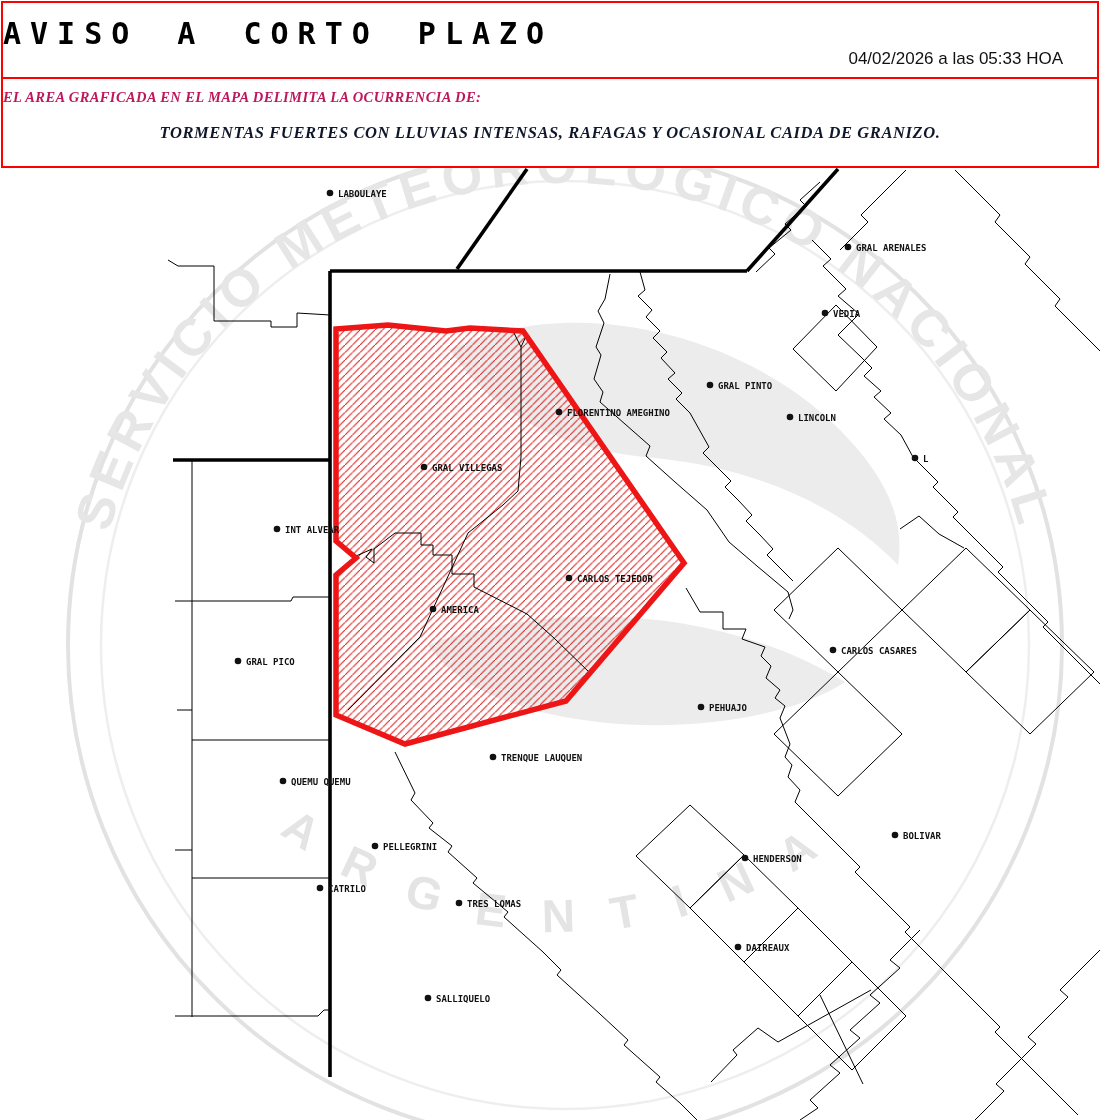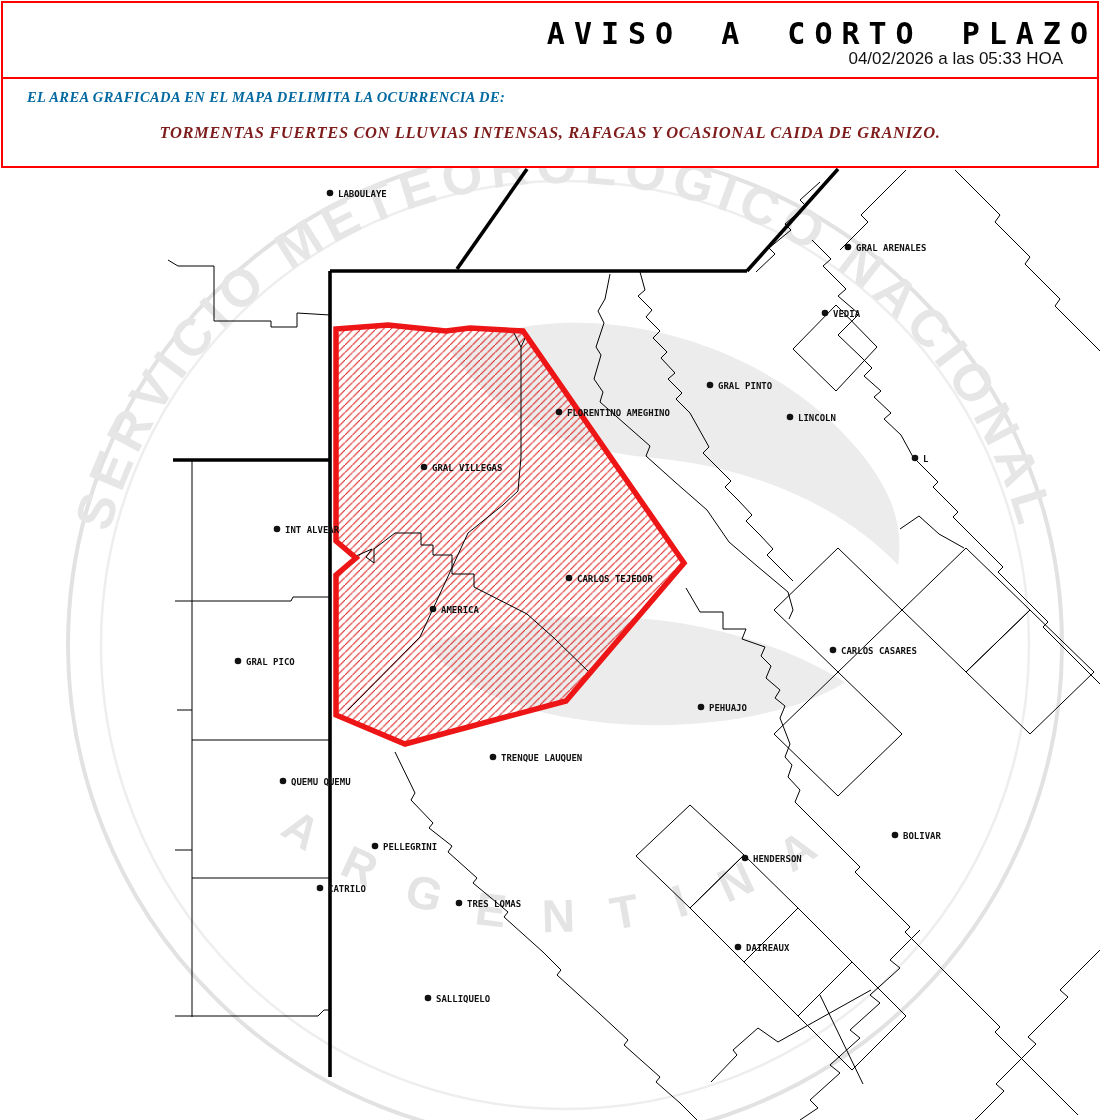--- a/index.html
+++ b/index.html
@@ -1,31 +1,31 @@
 <!DOCTYPE html>
 <html><head>
 <meta charset="utf-8">
 <style>
   html,body{margin:0;padding:0;background:#ffffff;}
   body{width:1100px;height:1120px;position:relative;overflow:hidden;
        font-family:"Liberation Sans",sans-serif;}
   .box{position:absolute;left:1px;width:1094px;border:2px solid #ff0000;background:#fff;box-sizing:content-box;}
   #title-box{top:1px;height:74px;}
   #banner-box{top:77px;height:87px;}
-  .main-title{margin:0;padding-top:13px;text-align:right;
+  .main-title{margin:0;padding-top:13px;text-align:left;
       font-family:"DejaVu Sans Mono",monospace;font-weight:bold;font-size:30px;
       letter-spacing:9px;word-spacing:12px;color:#000;}
   .date-line{position:absolute;right:34px;top:46px;font-size:17px;color:#111;
       font-family:"Liberation Sans",sans-serif;margin-left:48px;}
-  .intro-line{position:absolute;left:24px;top:10px;
+  .intro-line{position:absolute;left:0;top:10px;
       font-family:"Liberation Serif",serif;font-style:italic;font-weight:bold;
-      font-size:14.5px;color:#0369a1;letter-spacing:0.4px;}
+      font-size:14.5px;color:#be185d;letter-spacing:0.4px;}
   .hazard-line{position:absolute;left:0;top:44px;width:100%;text-align:center;
       font-family:"Liberation Serif",serif;font-style:italic;font-weight:bold;
-      font-size:16.5px;color:#7f1d1d;letter-spacing:0.6px;}
+      font-size:16.5px;color:#0f172a;letter-spacing:0.6px;}
   #map-svg{position:absolute;left:0;top:168px;}
   .wm-top{font-family:"Liberation Sans",sans-serif;font-weight:bold;font-size:52px;
       letter-spacing:7px;fill:#e6e6e6;text-anchor:middle;}
   .wm-bottom{font-family:"Liberation Sans",sans-serif;font-weight:bold;font-size:46px;
       letter-spacing:38px;fill:#e4e4e4;text-anchor:middle;}
   .swoosh{fill:#ececec;}
   .ring{fill:none;}
   .map-label{font-family:"DejaVu Sans Mono",monospace;font-weight:bold;font-size:9px;
       letter-spacing:0px;fill:#111;}
 </style>

